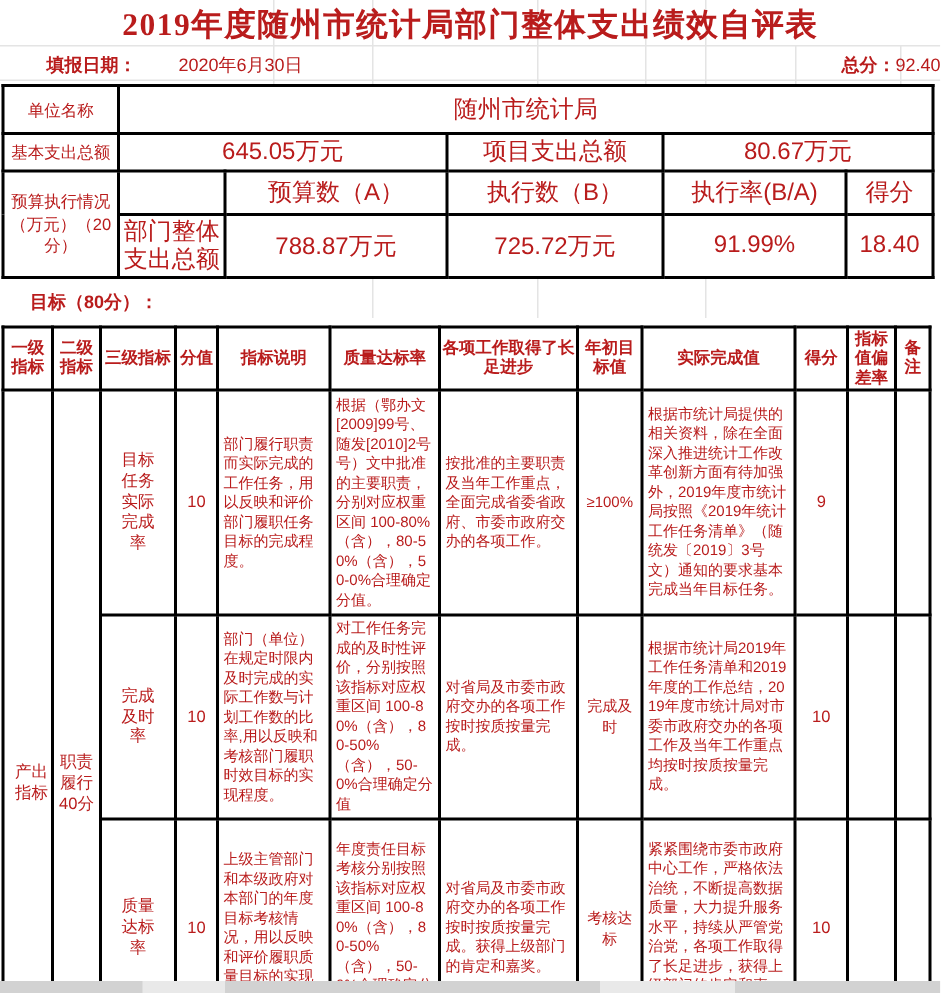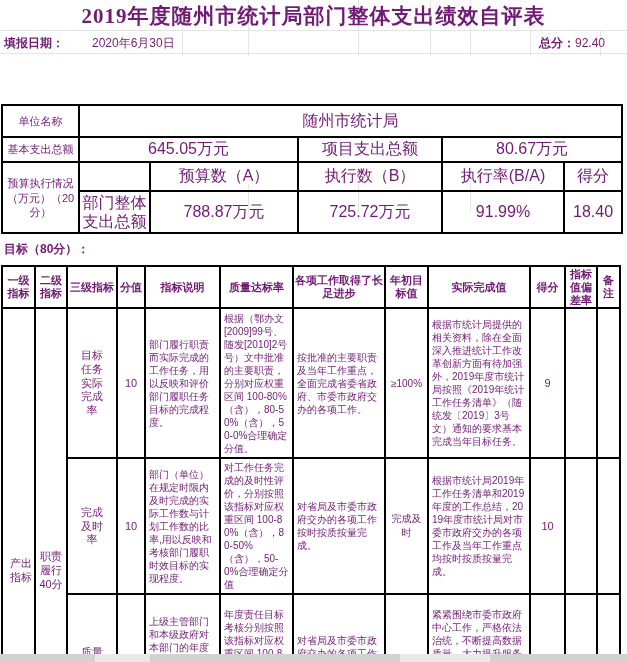--- a/index.html
+++ b/index.html
@@ -1,42 +1,42 @@
 <!DOCTYPE html>
 <html><head>
 <meta charset="utf-8">
 <style>
   html,body{margin:0;padding:0;background:#fff;}
   .page{
     position:relative;width:627px;height:662px;overflow:hidden;background:#fff;
-    font-family:"Liberation Sans","DejaVu Sans",sans-serif;color:#701a75;
+    font-family:"Liberation Sans","DejaVu Sans",sans-serif;color:#b91c1c;
   }
   
   .grid-hint{position:absolute;background:#e4e4e4;z-index:0;}
   
   .title{
     position:relative;z-index:1;height:30px;line-height:32px;text-align:center;
     font-family:"Liberation Serif","DejaVu Serif",serif;
     font-weight:bold;font-size:21px;letter-spacing:1px;
   }
   
-  .date-row{position:relative;z-index:1;height:26px;line-height:24px;font-size:12px;display:flex;align-items:center;}
+  .date-row{position:relative;z-index:1;height:26px;line-height:24px;font-size:12px;display:flex;align-items:center;padding-left:27px;}
   .date-row .lbl{font-weight:bold;}
   .date-row .d-label{margin-left:4px;}
   .date-row .d-value{margin-left:28px;}
   .date-row .spacer{flex:1;}
   .date-row .s-label{}
-  .date-row .s-value{margin-right:22px;}
+  .date-row .s-value{}
   
   table{border-collapse:collapse;table-layout:fixed;}
-  .info-table{position:relative;z-index:1;width:620px;margin-left:1px;margin-top:48px;}
+  .info-table{position:relative;z-index:1;width:620px;margin-left:1px;}
   .info-table td{border:2px solid #000;font-size:16px;text-align:center;vertical-align:middle;padding:1px 2px;overflow:hidden;}
   .info-table .lab{font-size:11px;}
   
-  .goal-row{position:relative;z-index:1;height:31px;line-height:31px;font-size:12px;font-weight:bold;padding-left:4px;}
+  .goal-row{position:relative;z-index:1;height:31px;line-height:31px;font-size:12px;font-weight:bold;padding-left:20px;}
   
   .main-table{position:relative;z-index:1;width:618px;margin-left:1px;}
   .main-table td,.main-table th{border:2px solid #000;overflow:hidden;vertical-align:middle;padding:1px 2px;font-weight:normal;}
   .main-table th{font-size:11px;font-weight:bold;text-align:center;line-height:1.2;padding:0;}
   .main-table .name-cell{font-size:11px;text-align:center;padding:2px 11px;line-height:1.25;}
   .main-table .num-cell{font-size:11px;text-align:center;}
   .main-table .txt-cell{font-size:10px;text-align:left;line-height:1.3;padding:2px 3px;word-break:break-all;}
   .main-table .target-cell{font-size:10px;text-align:center;padding:0 1px;word-break:break-all;}
   .main-table .lv-cell{vertical-align:top;text-align:center;font-size:11px;line-height:1.25;padding:0 2px;}
   .lv1-pad{margin-top:248px;text-align:right;}

